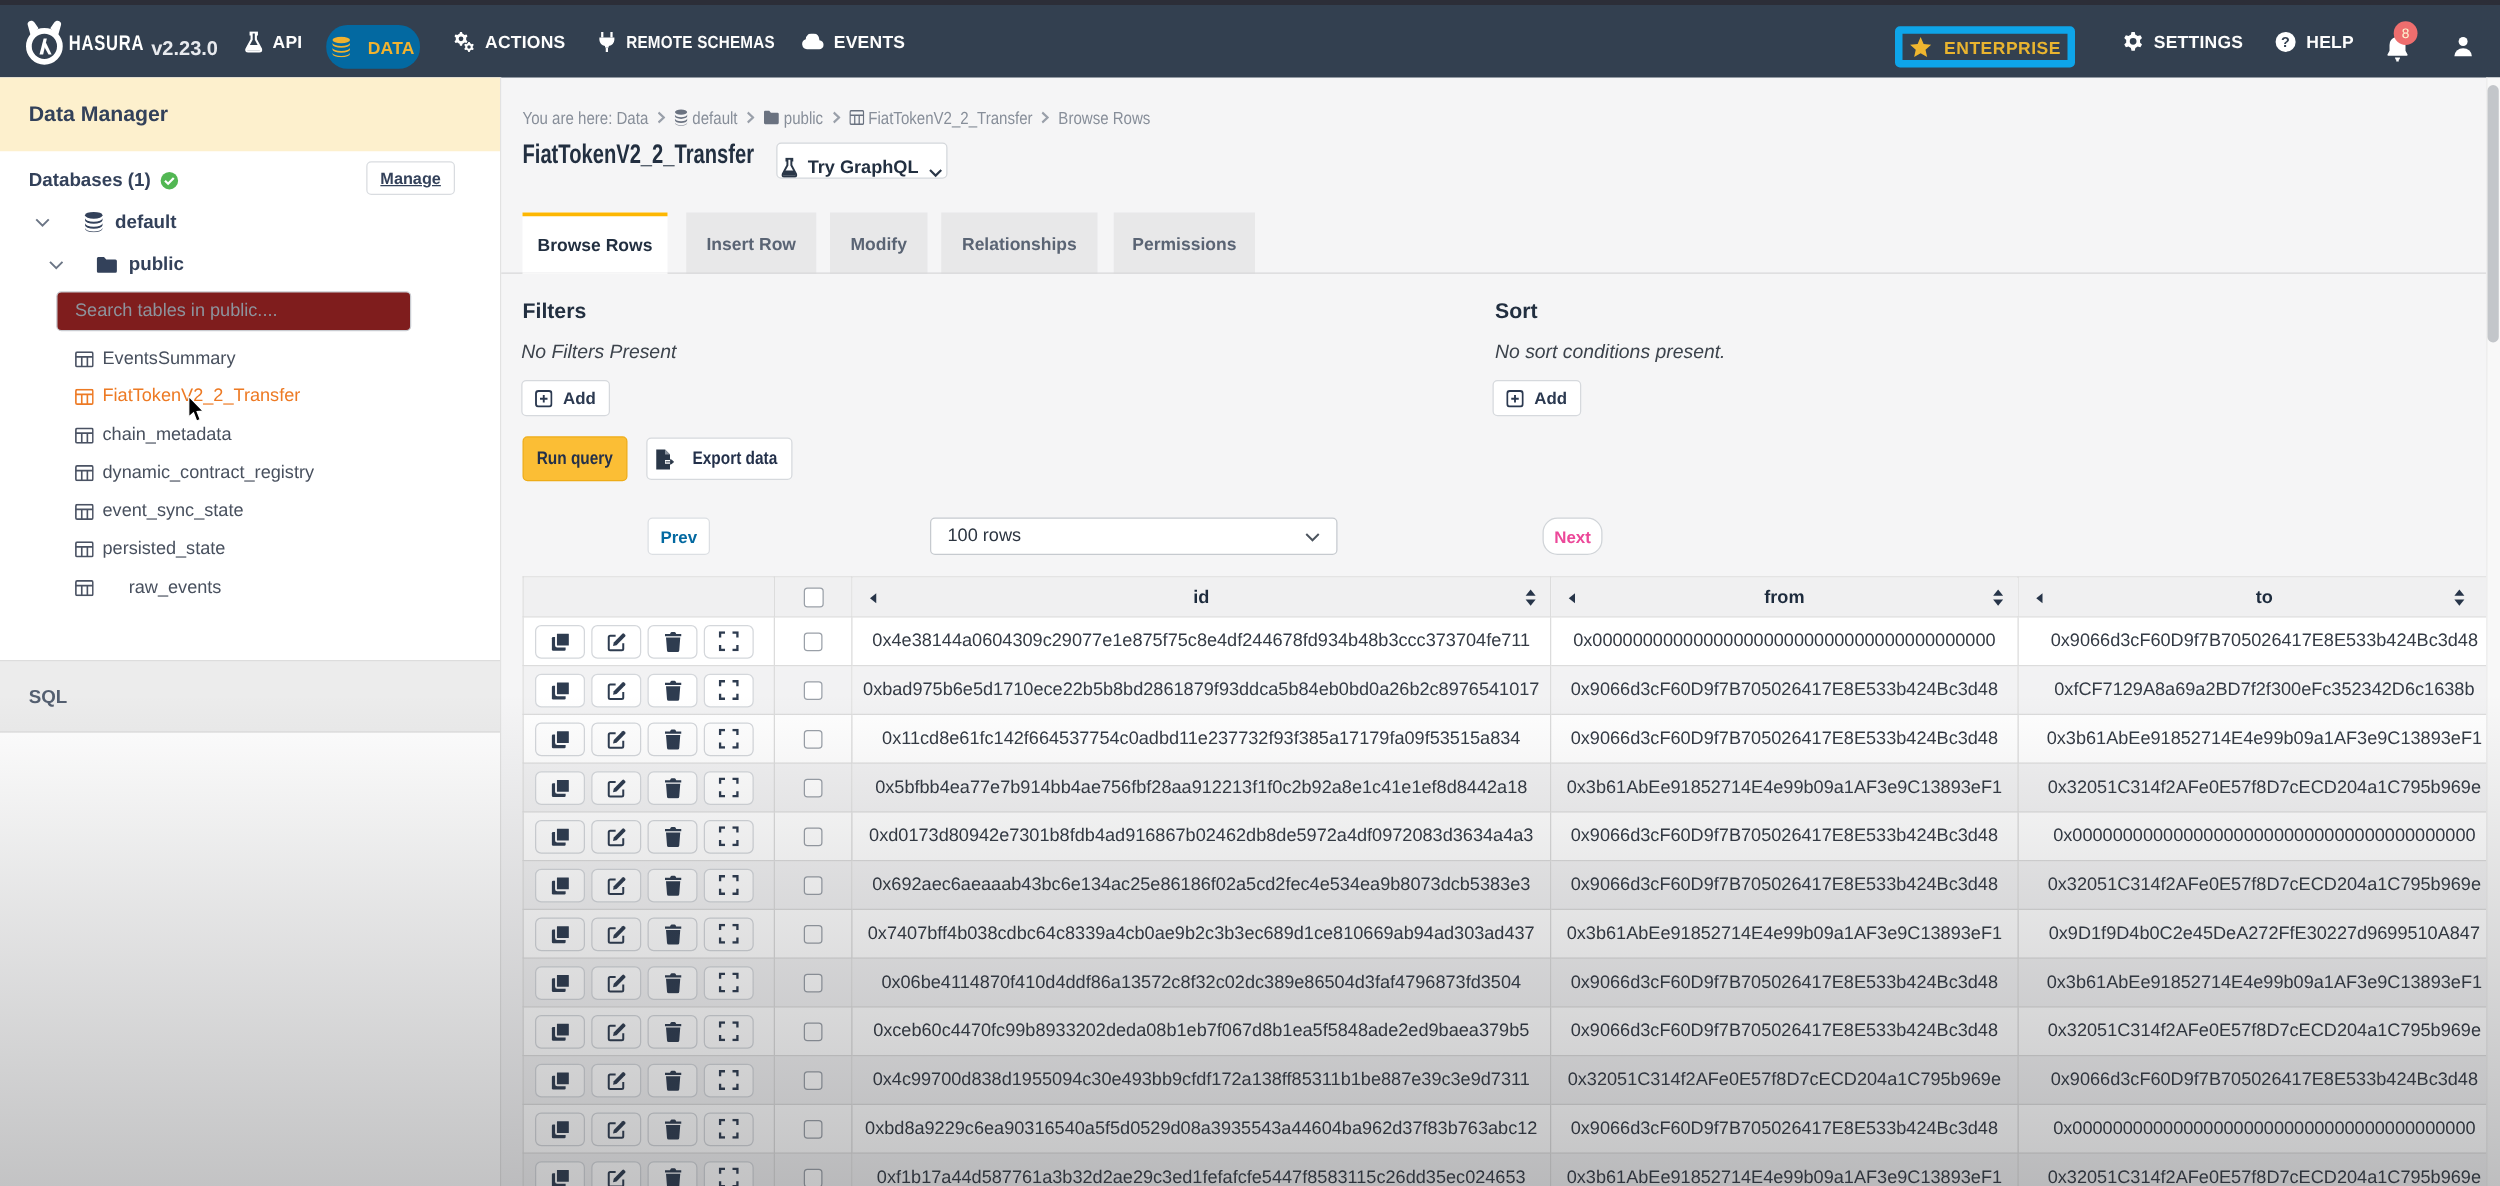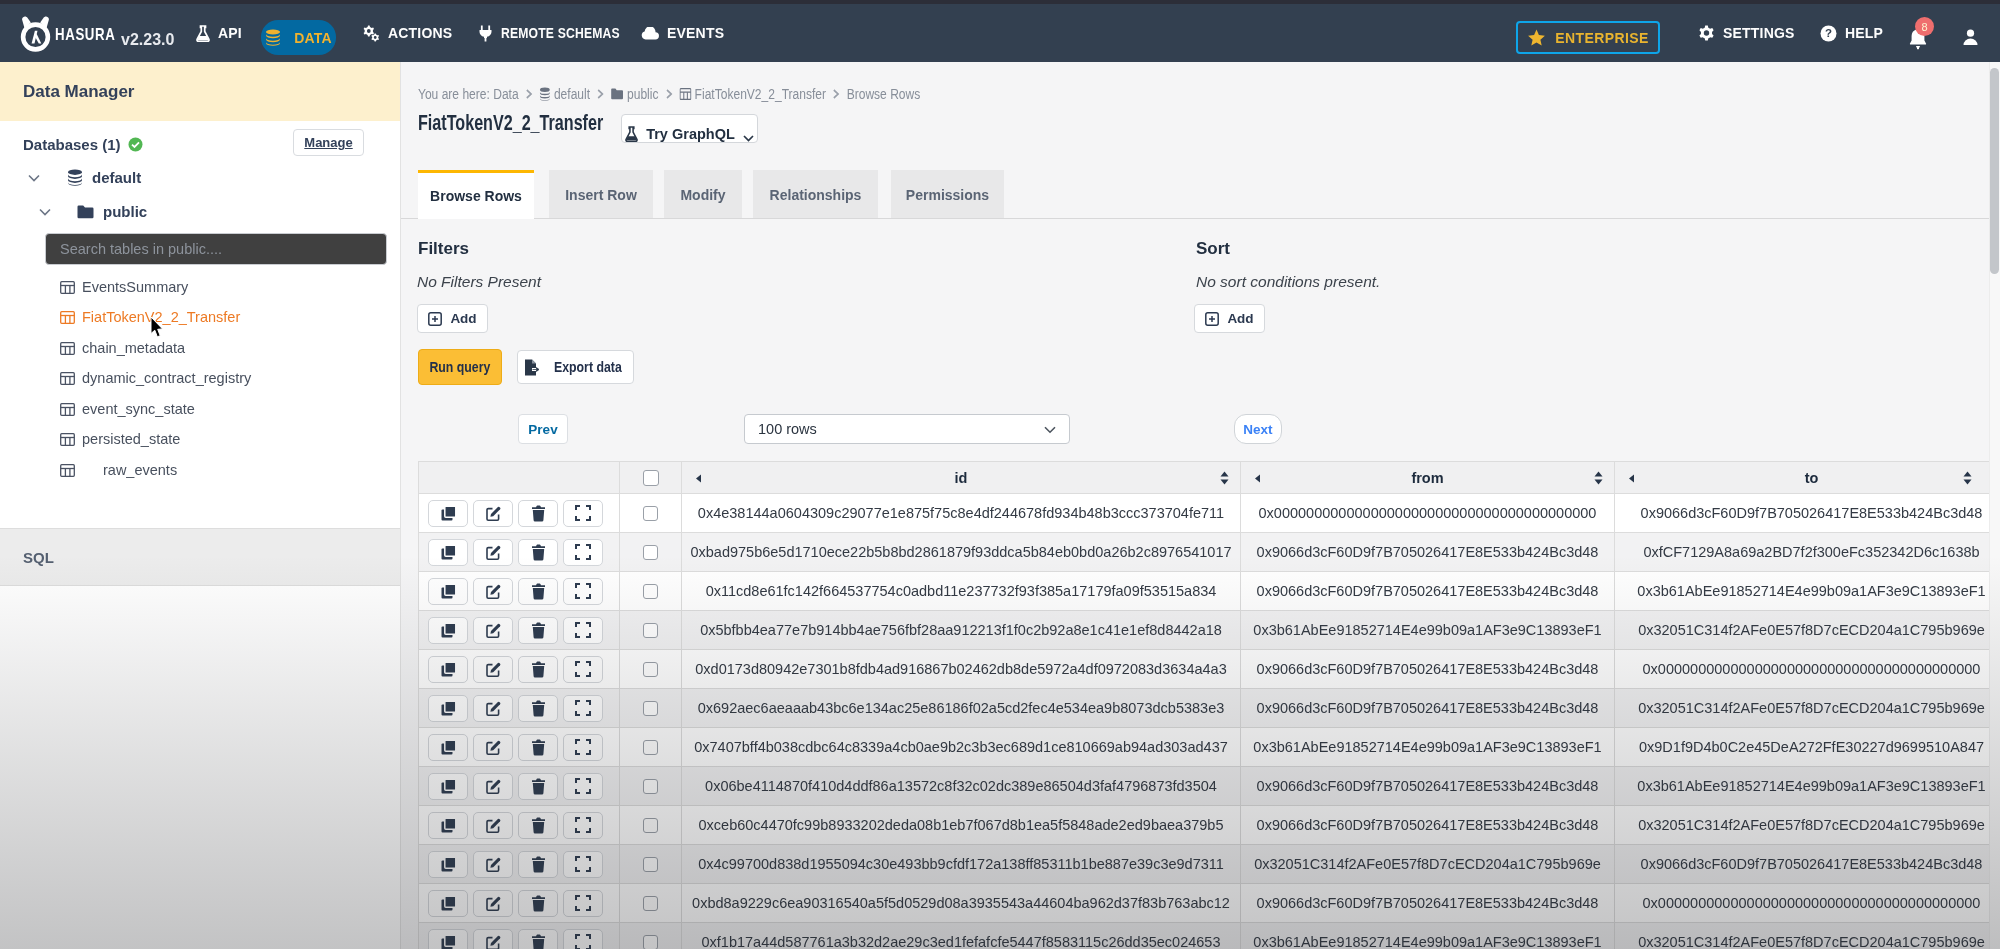--- a/index.html
+++ b/index.html
@@ -7,31 +7,31 @@
 body { font-family:"Liberation Sans", sans-serif; position:relative; background:#f5f5f6; }
 .abs { position:absolute; }
 
 #topstrip { left:0; top:0; width:2000px; height:4px; background:#2c2e38; }
 #nav { left:0; top:4px; width:2000px; height:58px; background:#334050; color:#fff; }
 #nav .item { position:absolute; top:0; height:58px; display:flex; align-items:center; gap:8px; font-weight:bold; font-size:14px; letter-spacing:.2px; color:#fdfdfd; }
 #logo { left:19px; top:11px; }
 #brand { left:55px; top:21px; font-size:17px; font-weight:bold; letter-spacing:.8px; transform:scaleX(0.78); transform-origin:0 50%; }
 #ver { left:121px; top:27px; font-size:16px; color:#e8eaee;font-weight:bold; }
 #dataActive { left:261px; top:16px; width:75px; height:35px; background:#0369a1; border-radius:17px; display:flex; align-items:center; justify-content:center; gap:13px; color:#f0b22f; font-weight:bold; font-size:14px; letter-spacing:.2px; }
-#enterprise { left:1516px; top:17px; width:144px; height:33px; border:2px solid #0ea5e9; border-radius:4px; display:flex; align-items:center; justify-content:center; gap:9px; color:#e9b42f; font-weight:bold; font-size:14px; letter-spacing:.4px; }
+#enterprise { left:1516px; top:17px; width:144px; height:33px; border:6px solid #0ea5e9; border-radius:4px; display:flex; align-items:center; justify-content:center; gap:9px; color:#e9b42f; font-weight:bold; font-size:14px; letter-spacing:.4px; }
 #badge { left:1915px; top:13px; width:19px; height:19px; background:#ef6e6e; border-radius:50%; font-size:11px; color:#fdf3d0; display:flex; align-items:center; justify-content:center; z-index:3; }
 
 #sidebar { left:0; top:62px; width:401px; height:887px; background:#fff; border-right:1px solid #e2e2e2; }
 #dmband { left:0; top:62px; width:400px; height:59px; background:#fdf0cd; display:flex; align-items:center; }
 #dmband span { margin-left:23px; font-size:17px; font-weight:bold; color:#33415a; }
 .sb-bold { font-weight:bold; color:#33415a; }
 #dbrow { left:23px; top:136px; font-size:15px; display:flex; align-items:center; gap:7px; }
 #manage { left:293px; top:129px; width:71px; height:27px; background:#fff; border:1px solid #d9dce0; border-radius:4px; font-size:13px; font-weight:bold; color:#33415a; display:flex; align-items:center; justify-content:center;text-decoration:underline; }
 .treerow { position:absolute; display:flex; align-items:center; gap:9px; font-size:15px; font-weight:bold; color:#33415a; }
-#search { left:45px; top:233px; width:342px; height:32px; border:1px solid #c9ccd1; border-radius:4px; background:#404040; display:flex; align-items:center; }
+#search { left:45px; top:233px; width:284px; height:32px; border:1px solid #c9ccd1; border-radius:4px; background:#7f1d1d; display:flex; align-items:center; }
 #search span { margin-left:14px; font-size:14.5px; color:#8d939c; }
 .tbl-item { position:absolute; left:60px; display:flex; align-items:center; gap:7px; font-size:14.5px; color:#48505e; height:30px; }
 .tbl-item.sel { color:#ed7a24; }
 #sqlband { left:0; top:528px; width:400px; height:58px; background:#ececec; border-top:1px solid #ddd; border-bottom:1px solid #ddd; display:flex; align-items:center; }
 #sqlband span { margin-left:23px; font-size:15px; font-weight:bold; color:#545f70; }
 
 #crumb { left:418px; top:86px; display:flex; align-items:center; gap:8px; font-size:14px; color:#878e99; transform:scaleX(0.86); transform-origin:0 50%; }
 #title { left:418px; top:111px; font-size:21.5px; font-weight:bold; color:#222f40; transform:scaleX(0.75); transform-origin:0 50%; }
 #trygql { left:621px; top:114px; width:137px; height:29px; background:#fff; border:1px solid #d4d7db; border-radius:4px; display:flex; align-items:flex-end; justify-content:center; gap:8px; font-size:14.5px; font-weight:bold; color:#222f40; }
 .tab { position:absolute; top:170px; height:49px; display:flex; align-items:center; justify-content:center; font-size:14px; font-weight:bold; }
@@ -40,21 +40,21 @@
 #tabline { left:401px; top:218px; width:1599px; height:1px; background:#d8d8d9; }
 #tabline2 { left:418px; top:218px; width:116px; height:1px; background:#fff; }
 .nx { display:inline-block; transform:scaleX(0.85); }
 .h2 { font-size:17px; font-weight:bold; color:#222f40; }
 .ital { font-style:italic; font-size:15.5px; color:#3c434c; }
 .addbtn { position:absolute; width:71px; height:29px; background:#fff; border:1px solid #d6d9dd; border-radius:4px; display:flex; align-items:center; justify-content:center; gap:8px; font-size:13.5px; font-weight:bold; color:#2b3950; }
 #runq { left:418px; top:349px; width:84px; height:36px; background:#fbbe35; border:1px solid #eeac17; border-radius:4px; display:flex; align-items:center; justify-content:center; font-size:14.5px; font-weight:bold; color:#23304a; }
 #expbtn { left:517px; top:350px; width:117px; height:34px; background:#fff; border:1px solid #d6d9dd; border-radius:4px; display:flex; align-items:center; justify-content:center; gap:9px; font-size:14.5px; font-weight:bold; color:#23304a; }
 #prev { left:518px; top:414px; width:50px; height:30px; background:#fff; border:1px solid #dcdfe3; border-radius:4px; display:flex; align-items:center; justify-content:center; font-size:13.5px; font-weight:bold; color:#0369a1; }
 #rowsel { left:744px; top:414px; width:326px; height:30px; background:#fff; border:1px solid #c6cacf; border-radius:4px; display:flex; align-items:center; font-size:14.5px; color:#2b3440; }
-#next { left:1234px; top:414px; width:48px; height:30px; background:#fff; border:1px solid #d0d4d8; border-radius:12px; display:flex; align-items:center; justify-content:center; font-size:13.5px; font-weight:bold; color:#3b82f6; }
+#next { left:1234px; top:414px; width:48px; height:30px; background:#fff; border:1px solid #d0d4d8; border-radius:12px; display:flex; align-items:center; justify-content:center; font-size:13.5px; font-weight:bold; color:#ec4899; }
 
 #dtable { left:418px; top:461px; width:1590px; border-collapse:collapse; table-layout:fixed; background:#fff; font-size:14.5px; color:#333a44; }
 #dtable td, #dtable th { border:1px solid #dcdcdc; overflow:hidden; white-space:nowrap; padding:0; }
 #dtable th { height:32px; background:#f0f0f1; font-size:14.5px; font-weight:bold; color:#1d2b3d; position:relative; }
 #dtable td { height:39px; text-align:center; }
 #dtable tr.even td { background:#f2f2f3; }
 #dtable tr td:first-child { border-right:1px solid #dcdcdc; }
 .acts { display:flex; align-items:center; gap:5px; padding-left:9px; }
 .abtn { width:40px; height:27px; background:#fff; border:1px solid #d4d7db; border-radius:5px; display:flex; align-items:center; justify-content:center; }
 .cb { width:15px; height:15px; border:1.5px solid #9aa0a8; border-radius:3px; background:#fff; display:inline-block; vertical-align:middle; }

